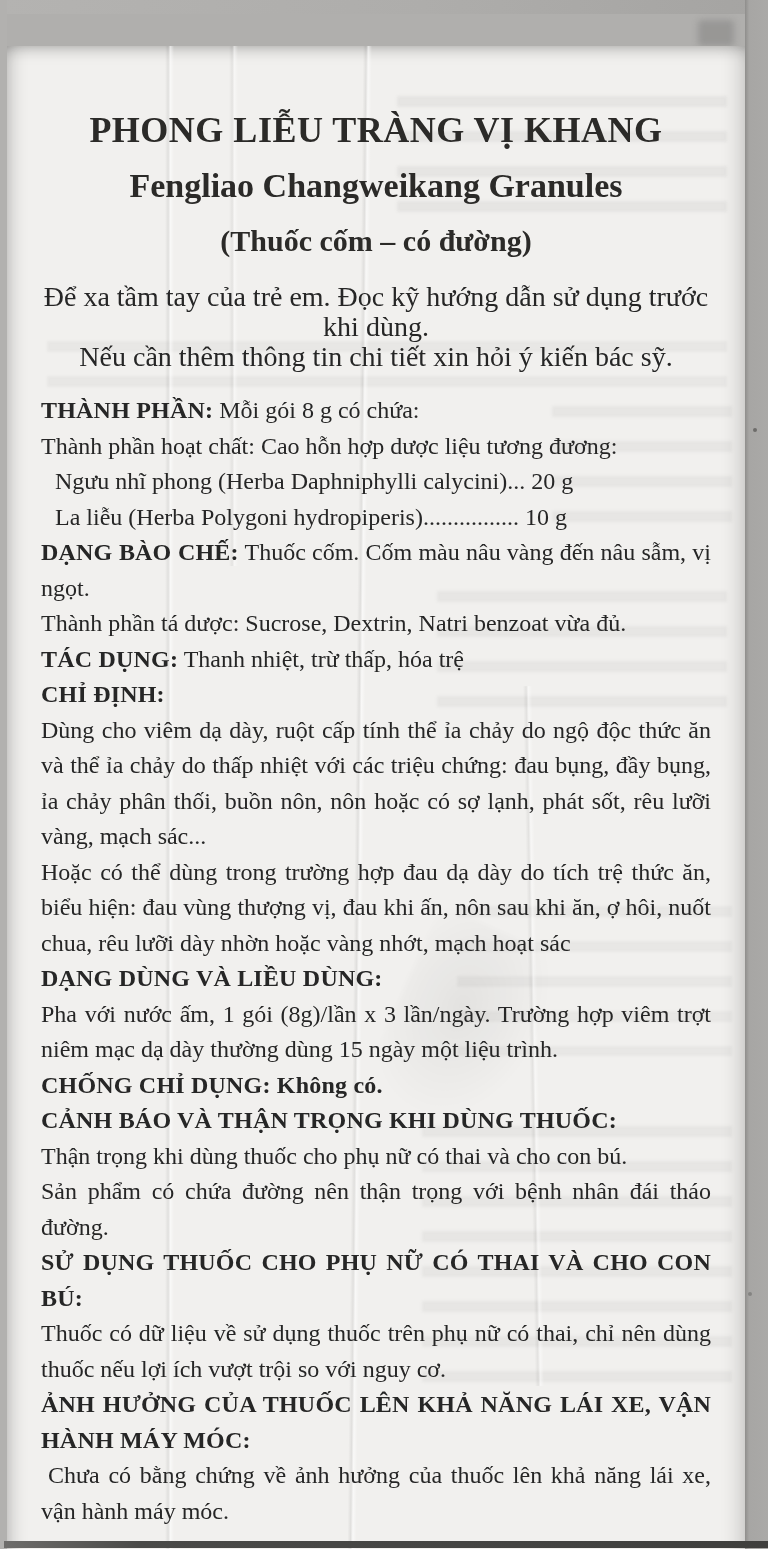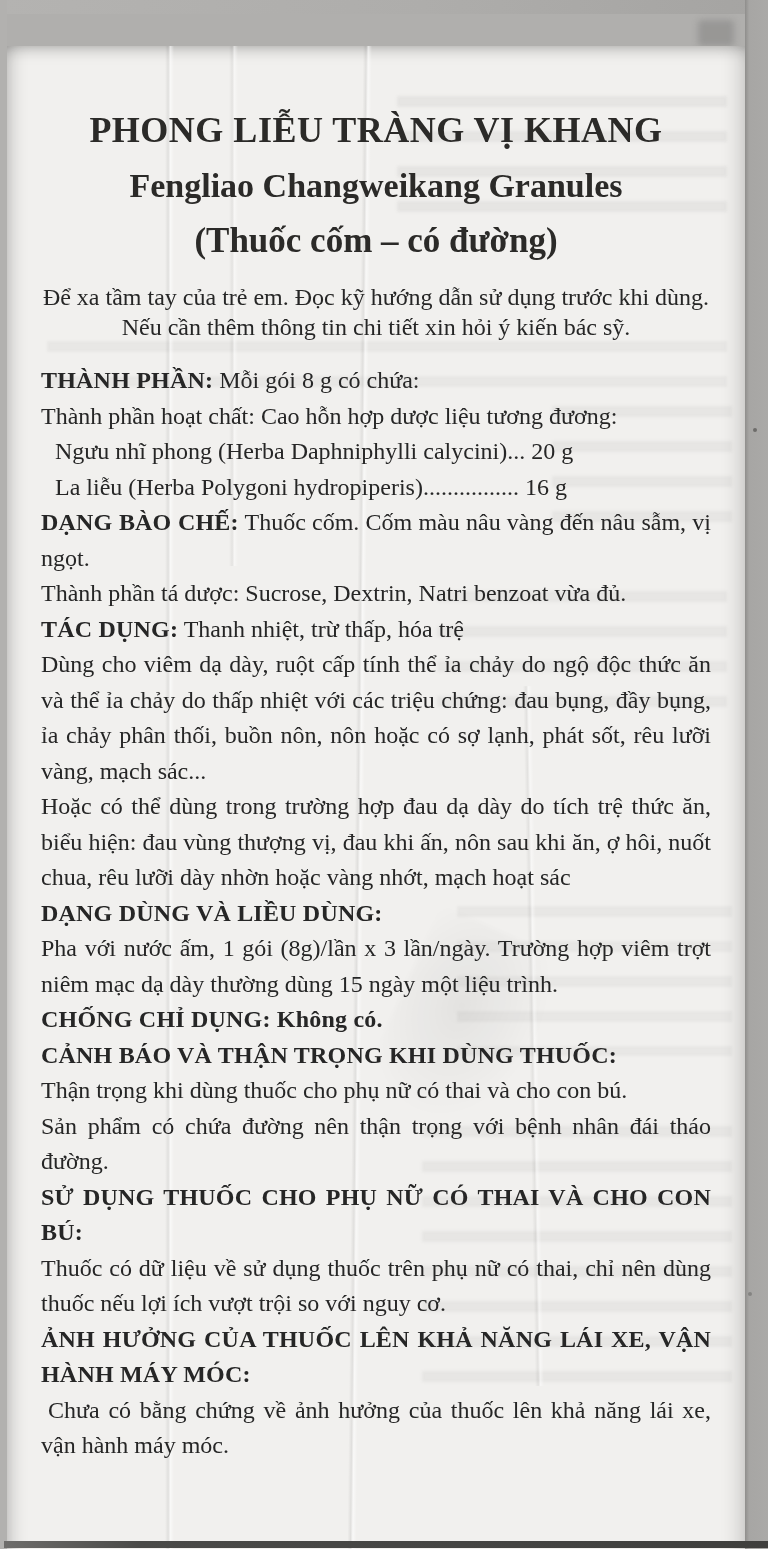--- a/index.html
+++ b/index.html
@@ -51,23 +51,23 @@
   .ghost.g2{left:40px;top:295px;width:680px;height:55px;opacity:.45;}
   .ghost.g3{left:545px;top:360px;width:180px;height:130px;opacity:.5;}
   .ghost.g4{left:430px;top:545px;width:290px;height:130px;opacity:.5;}
   .ghost.g5{left:450px;top:860px;width:275px;height:150px;opacity:.45;}
   .ghost.g6{left:415px;top:1080px;width:310px;height:280px;opacity:.5;}
 
   .content{position:relative;z-index:1;padding:0 34px 0 34px;color:#262626;}
   .title-vi{margin:57px 0 0 0;font-size:36px;line-height:55px;text-align:center;
     font-weight:bold;letter-spacing:.5px;color:#2b2a28;}
   .title-en{margin:0;font-size:34px;line-height:55px;text-align:center;font-weight:bold;color:#2b2a28;}
-  .subtitle{margin:0;font-size:35px;line-height:55px;text-align:center;font-weight:bold;color:#2b2a28;}
+  .subtitle{margin:0;font-size:30px;line-height:55px;text-align:center;font-weight:bold;color:#2b2a28;}
   .notice-block{margin-top:14px;}
-  .notice{margin:0;font-size:24px;line-height:30px;text-align:center;}
+  .notice{margin:0;font-size:28px;line-height:30px;text-align:center;}
   #body-sections{margin-top:21px;}
   #body-sections p{margin:0;font-size:24px;line-height:35.5px;text-align:justify;}
   #body-sections p b{font-weight:bold;letter-spacing:.2px;}
   #body-sections p.dose{padding-left:14px;}
   #body-sections p.lead-space{text-indent:7px;}
 </style>
 </head>
 <body>
 
 <div class="scan">
@@ -99,24 +99,25 @@
 
       <div class="notice-block">
         <p class="notice">Để xa tầm tay của trẻ em. Đọc kỹ hướng dẫn sử dụng trước khi dùng.</p>
         <p class="notice">Nếu cần thêm thông tin chi tiết xin hỏi ý kiến bác sỹ.</p>
       </div>
 
       <div id="body-sections">
           <p><b>THÀNH PHẦN:</b><span> Mỗi gói 8 g có chứa:</span></p>
           <p><span>Thành phần hoạt chất: Cao hỗn hợp dược liệu tương đương:</span></p>
           <p class="dose"><span>Ngưu nhĩ phong (Herba Daphniphylli calycini)... 20 g</span></p>
-          <p class="dose"><span>La liễu (Herba Polygoni hydropiperis)................ 16 g</span></p>
+          <p class="dose"><span>La liễu (Herba Polygoni hydropiperis)................ 10 g</span></p>
           <p><b>DẠNG BÀO CHẾ:</b><span> Thuốc cốm. Cốm màu nâu vàng đến nâu sẫm, vị ngọt.</span></p>
           <p><span>Thành phần tá dược: Sucrose, Dextrin, Natri benzoat vừa đủ.</span></p>
           <p><b>TÁC DỤNG:</b><span> Thanh nhiệt, trừ thấp, hóa trệ</span></p>
+          <p><b>CHỈ ĐỊNH:</b></p>
           <p><span>Dùng cho viêm dạ dày, ruột cấp tính thể ỉa chảy do ngộ độc thức ăn và thể ỉa chảy do thấp nhiệt với các triệu chứng: đau bụng, đầy bụng, ỉa chảy phân thối, buồn nôn, nôn hoặc có sợ lạnh, phát sốt, rêu lưỡi vàng, mạch sác...</span></p>
           <p><span>Hoặc có thể dùng trong trường hợp đau dạ dày do tích trệ thức ăn, biểu hiện: đau vùng thượng vị, đau khi ấn, nôn sau khi ăn, ợ hôi, nuốt chua, rêu lưỡi dày nhờn hoặc vàng nhớt, mạch hoạt sác</span></p>
           <p><b>DẠNG DÙNG VÀ LIỀU DÙNG:</b></p>
           <p><span>Pha với nước ấm, 1 gói (8g)/lần x 3 lần/ngày. Trường hợp viêm trợt niêm mạc dạ dày thường dùng 15 ngày một liệu trình.</span></p>
           <p><b>CHỐNG CHỈ DỤNG: Không có.</b></p>
           <p><b>CẢNH BÁO VÀ THẬN TRỌNG KHI DÙNG THUỐC:</b></p>
           <p><span>Thận trọng khi dùng thuốc cho phụ nữ có thai và cho con bú.</span></p>
           <p><span>Sản phẩm có chứa đường nên thận trọng với bệnh nhân đái tháo đường.</span></p>
           <p><b>SỬ DỤNG THUỐC CHO PHỤ NỮ CÓ THAI VÀ CHO CON BÚ:</b></p>
           <p><span>Thuốc có dữ liệu về sử dụng thuốc trên phụ nữ có thai, chỉ nên dùng thuốc nếu lợi ích vượt trội so với nguy cơ.</span></p>

